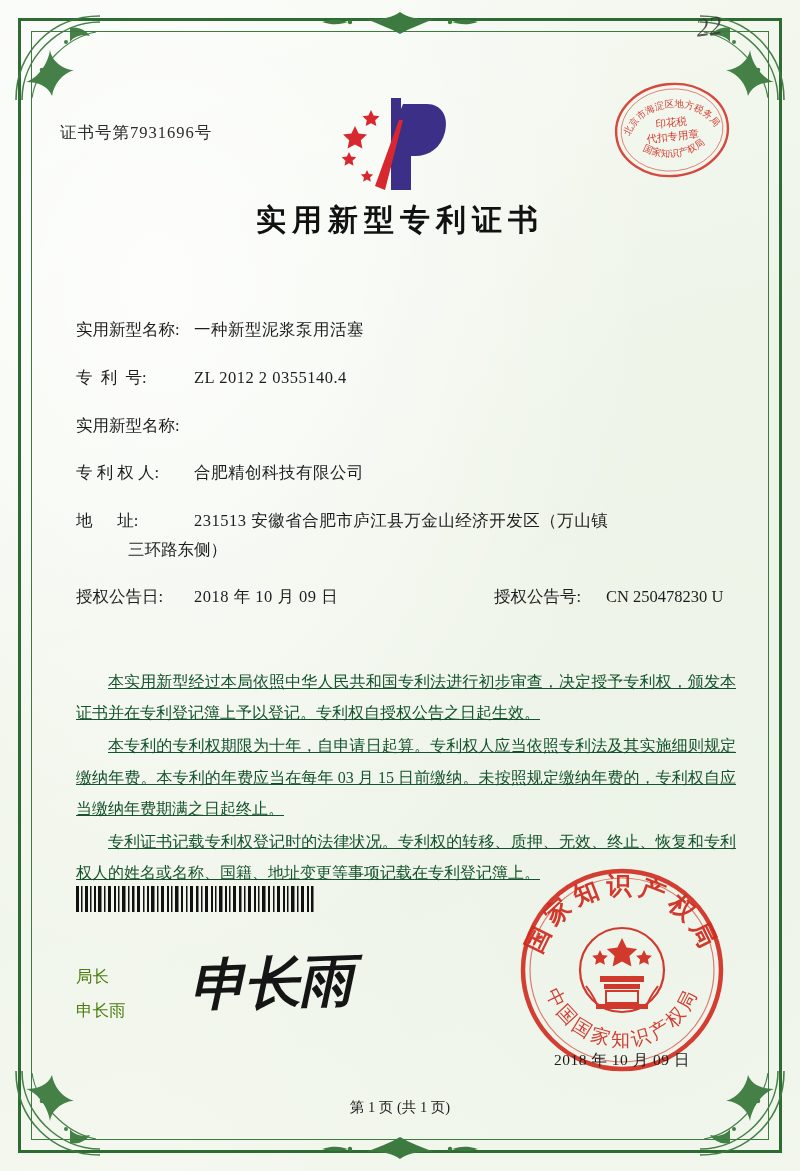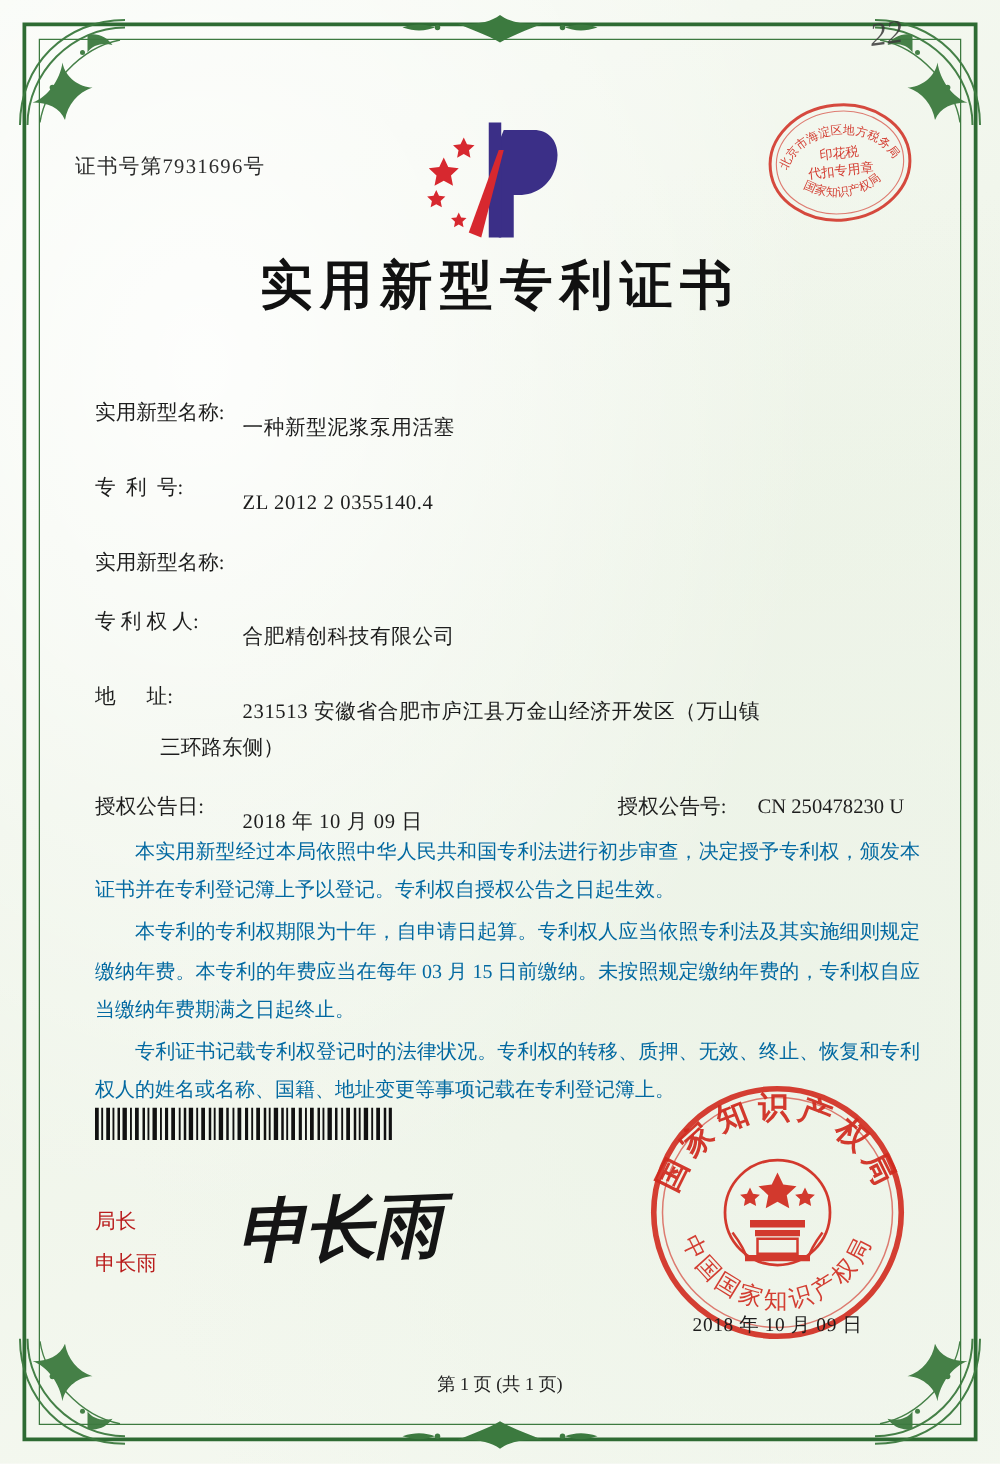--- a/index.html
+++ b/index.html
@@ -114,21 +114,21 @@
     height: 104px;
     transform: rotate(-6deg);
   }
 
   .title {
     position: absolute;
     left: 0;
     right: 0;
     top: 152px;
     text-align: center;
-    font-size: 42px;
+    font-size: 30px;
     font-weight: bold;
     letter-spacing: 6px;
     color: #111;
     font-family: "DejaVu Serif", "Liberation Serif", serif;
   }
 
   .fields {
     position: absolute;
     left: 16px;
     right: 0;
@@ -144,64 +144,64 @@
   }
   .field-label {
     width: 118px;
     flex: 0 0 118px;
     letter-spacing: 0;
     white-space: pre;
   }
   .field-value {
     flex: 1;
     letter-spacing: 0.5px;
-    margin-top: 12px;
   }
   .field-row.two-col .field-value {
     flex: 0 0 auto;
     width: 300px;
   }
   .field-extra-label {
     width: 112px;
     flex: 0 0 112px;
   }
   .field-extra-value { flex: 1; }
   .value-indent {
     margin-left: 52px;
   }
 
   .paragraphs {
     position: absolute;
     left: 16px;
     right: 4px;
     top: 618px;
     font-size: 16px;
-    color: #0369a1;
+    color: #14532d;
     line-height: 1.95;
     text-align: justify;
+    text-decoration: underline;
   }
   .paragraphs p {
     margin: 0 0 2px 0;
     text-indent: 32px;
   }
 
   .barcode {
     position: absolute;
     left: 16px;
     top: 838px;
     height: 26px;
     width: 240px;
   }
 
   .signature-block {
     position: absolute;
     left: 16px;
     top: 912px;
     font-size: 16.5px;
-    color: #b91c1c;
+    color: #4d7c0f;
     line-height: 2.05;
   }
 
   .handwriting {
     position: absolute;
     left: 130px;
     top: 898px;
     font-size: 56px;
     font-family: "DejaVu Serif", "Liberation Serif", serif;
     font-style: italic;

